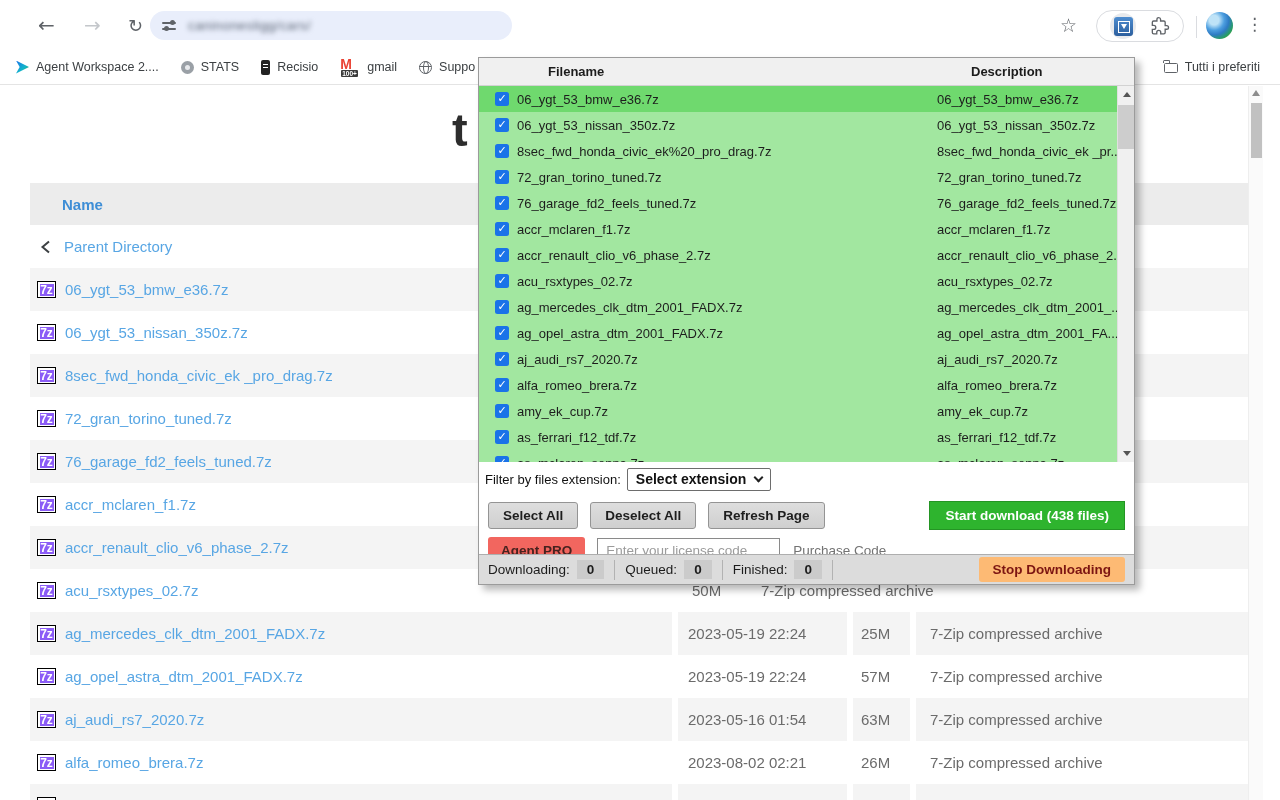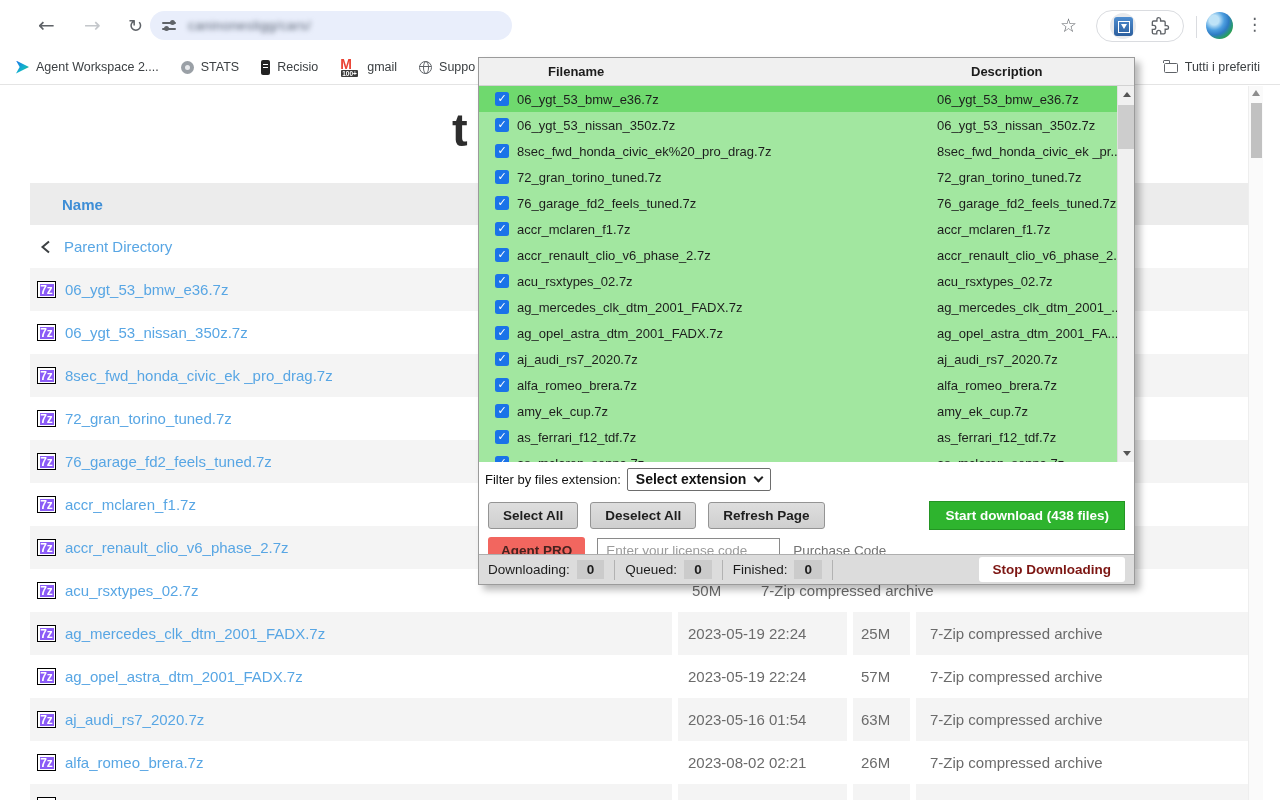--- a/index.html
+++ b/index.html
@@ -127,21 +127,21 @@
   .probtn { background:#f2665f; border:none; border-radius:3px; padding:6px 13px; font-size:13.5px;
             font-weight:700; color:#47221f; cursor:pointer; }
   .license { margin-left:12px; width:183px; border:1px solid #8a8a8a; padding:4px 8px; font-size:13.5px; color:#222;
              font-family:"Liberation Sans",sans-serif; }
   .license::placeholder { color:#9b9b9b; }
   .purchase { margin-left:13px; color:#737373; text-decoration:underline; font-size:13.5px; cursor:pointer; }
   .dl-status { position:absolute; left:0; bottom:0; width:100%; height:30px; background:#dcdcdc;
                border-top:1px solid #aeaeae; display:flex; align-items:center; padding:0 9px; font-size:13.5px; color:#1c1c1c; }
   .st-val { background:#cbcbcb; font-weight:700; padding:2px 10px; margin-left:7px; }
   .st-div { width:1px; height:20px; background:#b2b2b2; margin:0 10px; }
-  .stopbtn { margin-left:auto; background:#ffffff; border:none; border-radius:3px; padding:5px 14px;
+  .stopbtn { margin-left:auto; background:#fdba74; border:none; border-radius:3px; padding:5px 14px;
              font-size:13.5px; font-weight:700; color:#7c1512; cursor:pointer; }
 </style>
 </head>
 <body>
 
 <div id="stage">
 
   <div class="toolbar">
     <span class="nav-ico nav-back">←</span>
     <span class="nav-ico nav-fwd">→</span>

